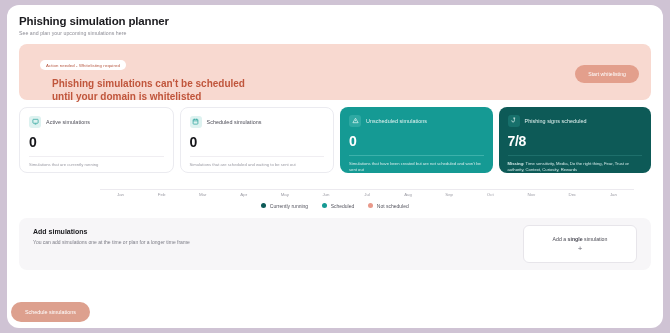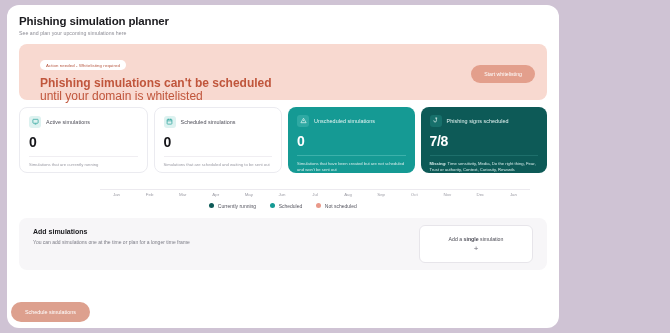--- a/index.html
+++ b/index.html
@@ -9,21 +9,21 @@
     height: 333px;
     background: #cfc3d4;
     font-family: "Liberation Sans", sans-serif;
     overflow: hidden;
   }
 
   .app-frame {
     position: absolute;
     left: 7px;
     top: 5px;
-    width: 552px;
+    width: 656px;
     height: 323px;
     background: #ffffff;
     border-radius: 12px;
     overflow: hidden;
   }
 
   .page-scroll {
     position: relative;
     width: 100%;
     height: 100%;
@@ -58,28 +58,28 @@
     background: #ffffff;
     color: #b5543d;
     font-size: 4.3px;
     letter-spacing: 0.1px;
     padding: 2.5px 6px;
     border-radius: 20px;
     margin-left: 9px;
   }
   .alert-heading {
     margin-top: 6px;
-    margin-left: 9px;
-    font-size: 12px;
+    margin-left: 21px;
+    font-size: 10px;
     line-height: 13.5px;
     color: #c0563c;
     font-weight: bold;
     max-width: 420px;
   }
-  .alert-heading .normal { font-weight: normal; }
+  .alert-heading .normal { font-weight: bold; }
   .btn-whitelist {
     position: absolute;
     right: 12px;
     top: 21px;
     background: #e39f8c;
     color: #ffffff;
     border: none;
     border-radius: 20px;
     font-size: 5.2px;
     padding: 6px 13px;

